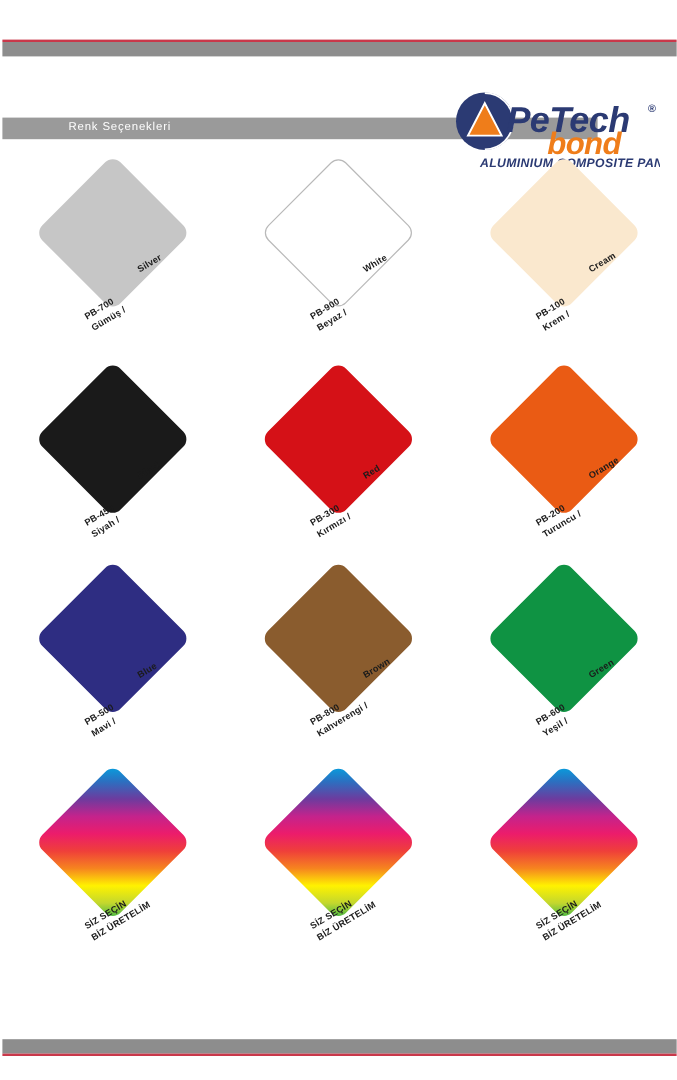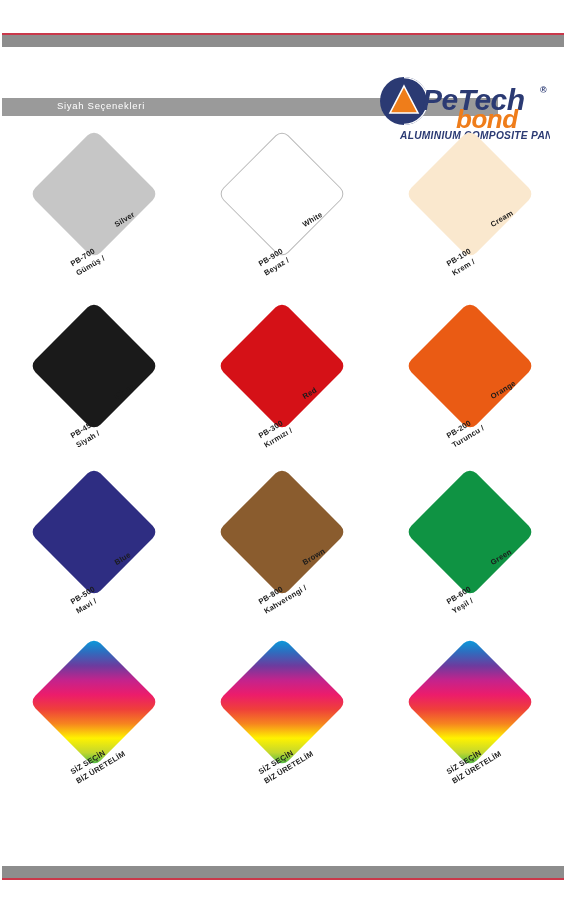--- a/index.html
+++ b/index.html
@@ -138,21 +138,21 @@
 </style>
 </head>
 <body>
 
 <div class="page">
 
   <div class="rule-red" id="top-red" style="background: rgb(201, 56, 74);"></div>
   <div class="bar-gray" id="top-gray" style="background: rgb(141, 141, 141);"></div>
 
   <div class="title-bar" style="background: rgb(154, 154, 154);">
-    <span class="title-text">Siyah Seçenekleri</span>
+    <span class="title-text">Renk Seçenekleri</span>
   </div>
 
   <div class="logo">
     <svg width="172" height="66" viewBox="0 0 172 66" xmlns="http://www.w3.org/2000/svg">
       <g>
         <circle cx="26" cy="25" r="24" fill="#2b3a73"></circle>
         <path d="M26 10 L40 37 L12 37 Z" fill="#ef7d1a"></path>
         <path d="M26 10 L40 37 L12 37 Z" fill="none" stroke="#ffffff" stroke-width="1.6"></path>
         <path d="M26 1.6 A23.4 23.4 0 0 1 26 48.4" fill="none" stroke="#ffffff" stroke-width="1.4"></path>
       </g>

